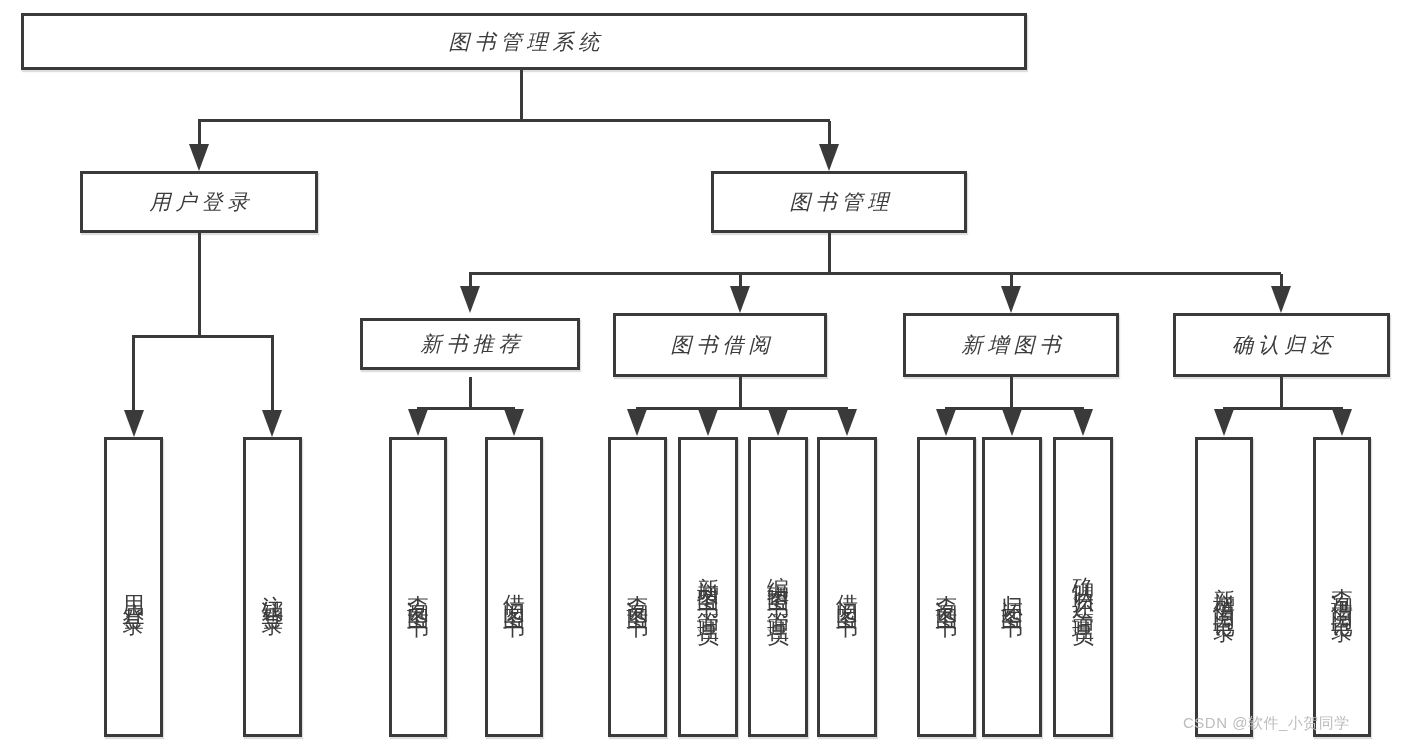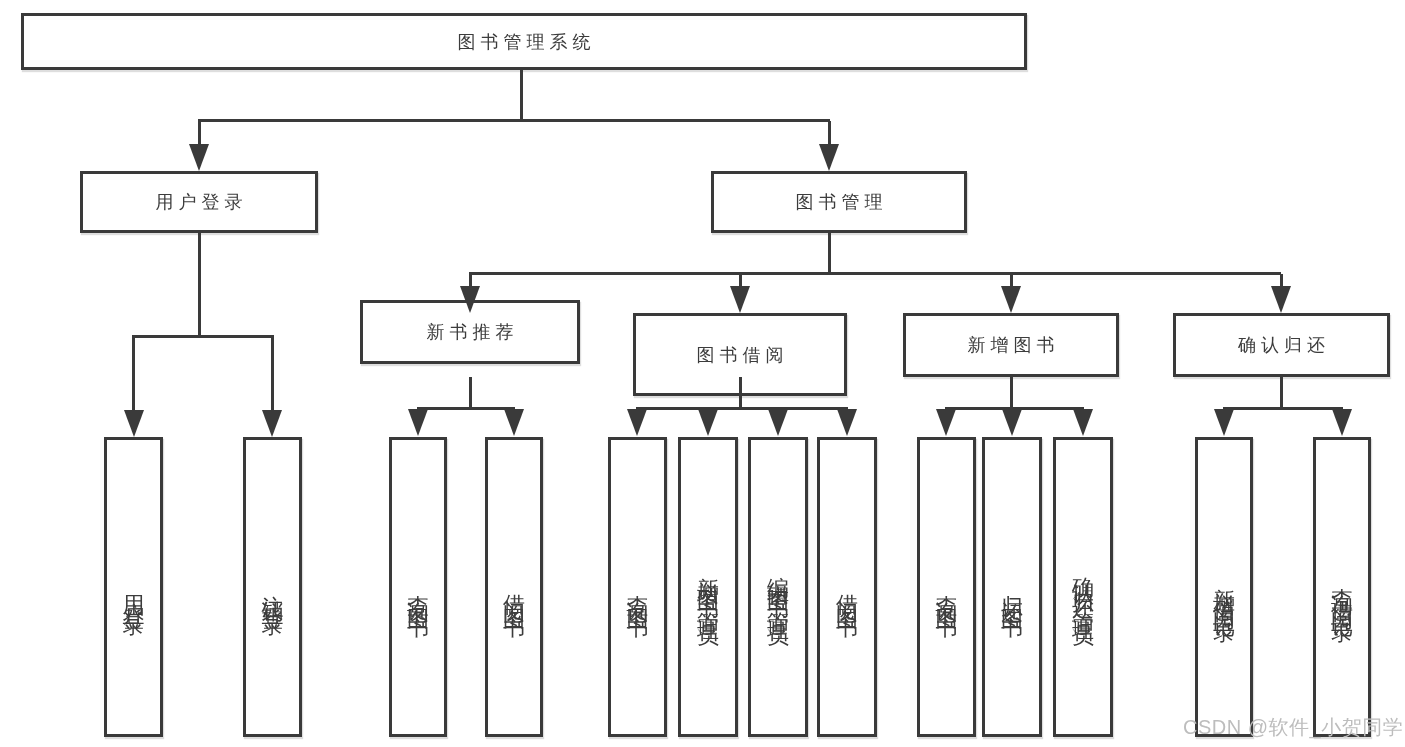--- a/index.html
+++ b/index.html
@@ -15,61 +15,61 @@
     font-family:"Liberation Sans","DejaVu Sans",sans-serif;
     color:var(--text);
   }
   .box{
     position:absolute;box-sizing:border-box;background:#fff;
     border:3px solid var(--line);
     box-shadow:1px 2px 1px rgba(160,160,160,0.35);
     display:flex;align-items:center;justify-content:center;
   }
   .hbox span{
-    font-size:18px;letter-spacing:5px;margin-right:-5px;
-    white-space:nowrap;color:var(--text);
+    font-size:21px;letter-spacing:5px;margin-right:-5px;
+    white-space:nowrap;color:var(--text);font-style:italic;
   }
   .vbox span{
     writing-mode:vertical-rl;text-orientation:mixed;
     font-size:22px;letter-spacing:7px;margin-bottom:-7px;
     color:var(--text);
   }
   .vline{position:absolute;width:3px;background:var(--line);}
   .hline{position:absolute;height:3px;background:var(--line);}
   .tri{
     position:absolute;width:0;height:0;
     border-left:10px solid transparent;border-right:10px solid transparent;
     border-top:27px solid var(--line);
   }
   .watermark{
     position:absolute;left:1183px;top:714px;z-index:9;
-    font-size:20px;letter-spacing:0.5px;color:var(--watermark);
+    font-size:15px;letter-spacing:0.5px;color:var(--watermark);
     white-space:nowrap;
   }
 </style>
 </head>
 <body>
 
 <div class="canvas">
 
   <div class="box hbox" style="left:21px;top:13px;width:1006px;height:57px">
     <span>图书管理系统</span>
   </div>
 
   <div class="box hbox" style="left:80px;top:171px;width:238px;height:62px">
     <span>用户登录</span>
   </div>
   <div class="box hbox" style="left:711px;top:171px;width:256px;height:62px">
     <span>图书管理</span>
   </div>
 
-  <div class="box hbox" style="left:360px;top:300px;width:220px;height:64px">
+  <div class="box hbox" style="left:360px;top:318px;width:220px;height:52px">
     <span>新书推荐</span>
   </div>
-  <div class="box hbox" style="left:633px;top:313px;width:214px;height:83px">
+  <div class="box hbox" style="left:613px;top:313px;width:214px;height:64px">
     <span>图书借阅</span>
   </div>
   <div class="box hbox" style="left:903px;top:313px;width:216px;height:64px">
     <span>新增图书</span>
   </div>
   <div class="box hbox" style="left:1173px;top:313px;width:217px;height:64px">
     <span>确认归还</span>
   </div>
 
   <div class="box vbox" style="left:104px;top:437px;width:59px;height:300px">

